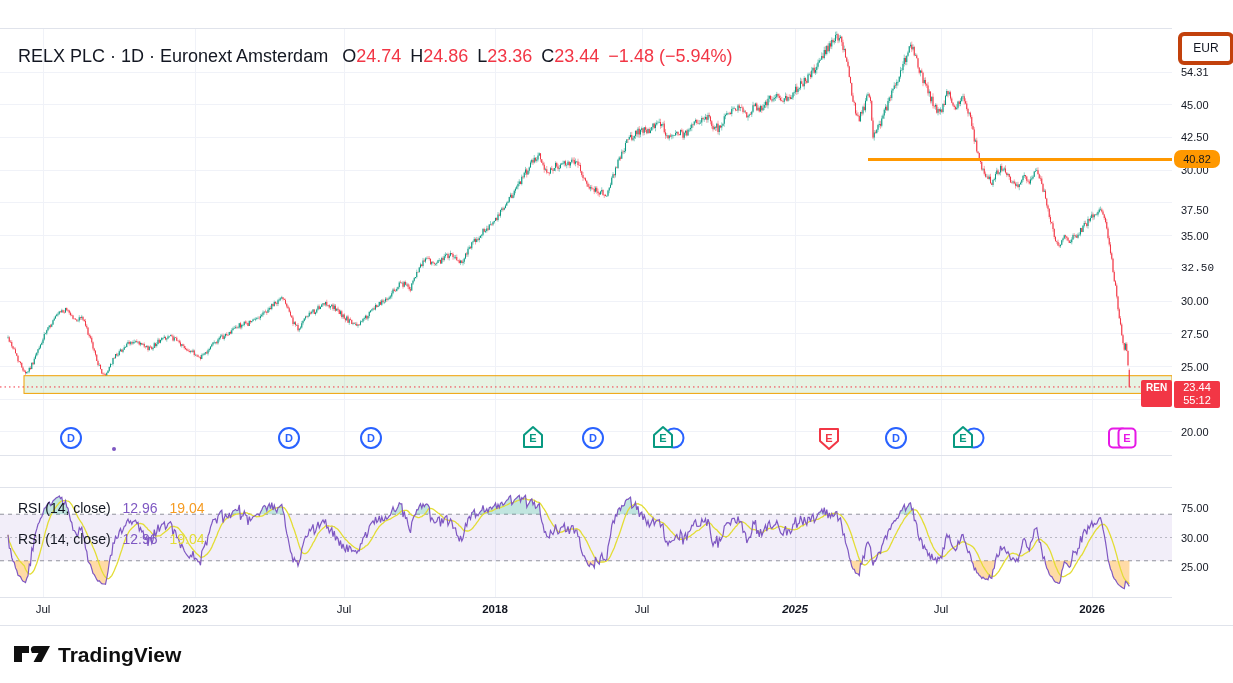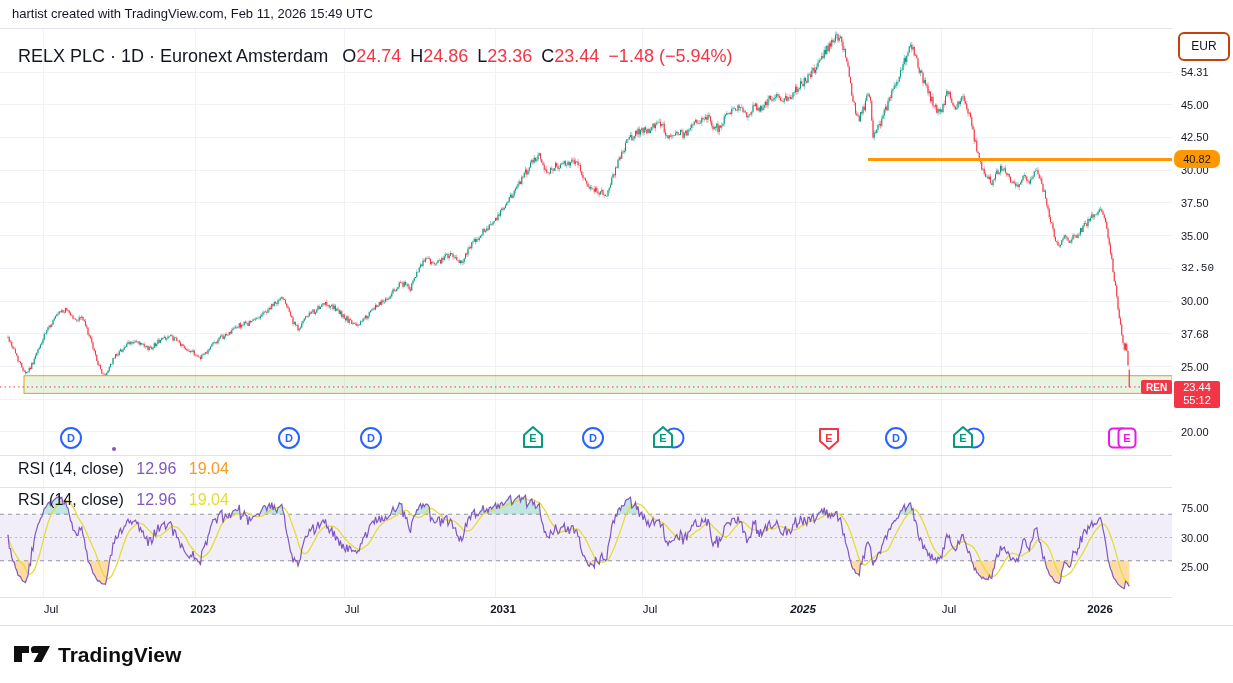--- a/index.html
+++ b/index.html
@@ -6,32 +6,32 @@
   .screen{position:relative;width:1233px;height:683px;background:#fff;overflow:hidden;
           font-family:"Liberation Sans",sans-serif;color:#131722;}
   svg{position:absolute;left:0;top:0;}
   .topbar{position:absolute;left:0;top:0;width:100%;height:28px;line-height:28px;
           padding-left:12px;font-size:13px;color:#131722;box-sizing:border-box;}
   .legend-main{position:absolute;left:18px;top:46px;font-size:18px;white-space:nowrap;z-index:5;}
   .legend-main .sep{margin:0 5px;color:#131722;}
   .legend-main .ohlc{margin-left:14px;}
   .legend-main .pair{margin-right:9px;}
   .legend-main .neg{color:#f23645;}
-  .legend-rsi{position:absolute;left:18px;font-size:16px;white-space:nowrap;z-index:5;}
+  .legend-rsi{position:absolute;left:18px;font-size:14px;white-space:nowrap;z-index:5;margin-top:40px;}
   .legend-rsi .v{margin-left:8px;font-weight:400;}
   .axis-col{position:absolute;left:1172px;top:28px;width:61px;height:597px;background:#fff;z-index:4;}
   .eur-btn{position:absolute;left:6px;top:4px;width:48px;height:25px;line-height:25px;text-align:center;
-           border:2px solid #c2410c;border-radius:6px;font-size:12px;color:#131722;background:#fff;}
+           border:4px solid #c2410c;border-radius:6px;font-size:12px;color:#131722;background:#fff;}
   .ptick{position:absolute;left:9px;transform:translateY(-50%);font-size:11px;color:#131722;white-space:nowrap;}
   .plabel{position:absolute;left:2px;width:46px;text-align:center;font-size:11px;border-radius:2px;z-index:6;}
   .plabel.orange{background:#ff9800;color:#1b1b1b;height:18px;line-height:18px;border-radius:7px;}
   .plabel.red{background:#f23645;color:#fff;height:27px;line-height:13.5px;}
   .ren-tag{position:absolute;background:#f23645;color:#fff;font-size:10px;font-weight:bold;
-           height:14px;line-height:15px;padding:0 5px;border-radius:2px;z-index:6;}
-  .time-axis{position:absolute;left:8px;top:597px;width:1172px;height:28px;z-index:4;padding-left:24px;}
+           height:27px;line-height:15px;padding:0 5px;border-radius:2px;z-index:6;}
+  .time-axis{position:absolute;left:0;top:597px;width:1172px;height:28px;z-index:4;padding-left:24px;}
   .ttick{position:absolute;top:6px;transform:translateX(-50%);font-size:11.5px;color:#131722;}
   .ttick.year{font-weight:bold;}
   .footer{position:absolute;left:12px;top:638px;z-index:5;}
 </style>
 </head>
 <body>
 
 <div class="screen">
 
   <svg id="chart-svg" width="1233" height="683" viewBox="0 0 1233 683">
@@ -139,23 +139,20 @@
       <g stroke="#e0e3eb" stroke-width="1" shape-rendering="crispEdges">
         <line x1="0" y1="28.5" x2="1233" y2="28.5"></line>
         <line x1="0" y1="455.5" x2="1233" y2="455.5"></line>
         <line x1="0" y1="487.5" x2="1233" y2="487.5"></line>
         <line x1="0" y1="597.5" x2="1233" y2="597.5"></line>
         <line x1="0" y1="625.5" x2="1233" y2="625.5"></line>
         <line x1="1172.5" y1="28" x2="1172.5" y2="625"></line>
       </g>
     </svg>
 
-  <div class="topbar">
-    <span>hartist created with TradingView.com, Feb 11, 2026 15:49 UTC</span>
-  </div>
 
   <div class="legend-main">
     <span>RELX PLC</span><span class="sep">·</span><span>1D</span><span class="sep">·</span><span>Euronext Amsterdam</span><span class="ohlc"><span class="pair"><span>O</span><span class="neg">24.74</span></span><span class="pair"><span>H</span><span class="neg">24.86</span></span><span class="pair"><span>L</span><span class="neg">23.36</span></span><span class="pair"><span>C</span><span class="neg">23.44</span></span><span class="neg">−1.48 (−5.94%)</span></span>
   </div>
 
   <div class="legend-rsi" style="top:460px">
     <span>RSI (14, close)</span>
     <span class="v" id="rsi1-val" style="color: rgb(126, 87, 194);">12.96</span>
     <span class="v" id="rsi1-ma" style="color: rgb(245, 155, 34);">19.04</span>
   </div>
@@ -170,39 +167,39 @@
     <div class="eur-btn">EUR</div>
     <div class="plabel orange" id="res-label" style="top: 122.447px;">40.82</div>
     <div class="plabel red" id="last-label" style="top: 352.967px;">
       <div>23.44</div>
       <div>55:12</div>
     </div>
   <div class="ptick" style="top: 44px;">54.31</div>
       <div class="ptick" style="top: 76.7272px;">45.00</div>
       <div class="ptick" style="top: 109.454px;">42.50</div>
       <div class="ptick" style="top: 142.182px;">30.00</div>
-      <div class="ptick" style="top: 175px;">37.50</div>
+      <div class="ptick" style="top: 182px;">37.50</div>
       <div class="ptick" style="top: 207.636px;">35.00</div>
       <div class="ptick" style="top: 240.363px; font-family: Liberation Mono, monospace;">32.50</div>
       <div class="ptick" style="top: 273.091px;">30.00</div>
-      <div class="ptick" style="top: 305.818px;">37.68</div>
+      <div class="ptick" style="top: 305.818px;">27.50</div>
       <div class="ptick" style="top: 338.545px;">25.00</div>
       <div class="ptick" style="top: 404px;">20.00</div>
       <div class="ptick" style="top: 480.41px; text-align: right;">75.00</div>
       <div class="ptick" style="top: 509.5px;">30.00</div>
       <div class="ptick" style="top: 538.59px;">25.00</div>
     </div>
 
   <div class="ren-tag" id="ren-tag" style="left: 1141px; top: 379.967px;">REN</div>
 
   <div class="time-axis" id="time-axis">
       <div class="ttick" style="left: 43px;">Jul</div>
       <div class="ttick year" style="left: 195px; text-align: center;">2023</div>
       <div class="ttick" style="left: 344px;">Jul</div>
-      <div class="ttick year" style="left: 495px;">2031</div>
+      <div class="ttick year" style="left: 495px;">2018</div>
       <div class="ttick" style="left: 642px;">Jul</div>
       <div class="ttick year" style="left: 795px; font-style: italic;">2025</div>
       <div class="ttick" style="left: 941px;">Jul</div>
       <div class="ttick year" style="left: 1092px;">2026</div>
     </div>
 
   <div class="footer">
     <svg width="200" height="32" viewBox="0 0 200 32">
       <g fill="#0f0f0f">
         <path d="M2,8 L17,8 L17,15 L10,15 L10,24 L2,24 Z"></path>

